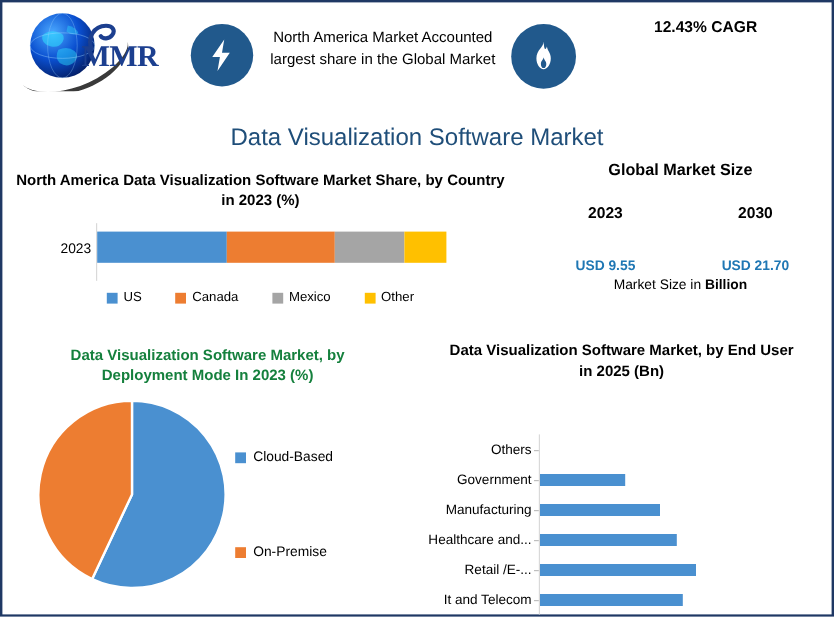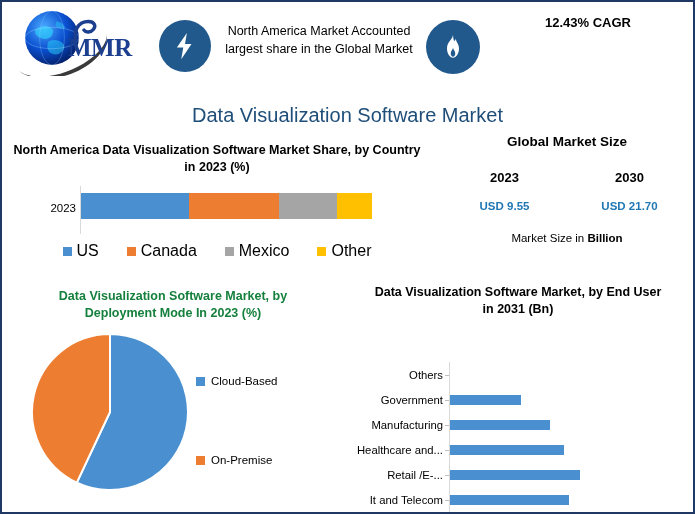--- a/index.html
+++ b/index.html
@@ -141,21 +141,21 @@
   }
   .seg { height: 100%; }
 
   .legend-row {
     position: absolute;
     left: 0; top: 100px;
     width: 418px;
     display: flex;
     justify-content: center;
     gap: 28px;
-    font-size: 16px;
+    font-size: 11px;
     color: #000;
   }
   .legend-item { display: flex; align-items: center; gap: 5px; }
   .legend-swatch { width: 9px; height: 9px; display: inline-block; }
 
   
   .panel-gms {
     position: absolute;
     left: 440px; top: 132px;
     width: 250px; height: 125px;
@@ -184,20 +184,21 @@
     left: 0; top: 66px;
     width: 250px;
     display: flex;
   }
   .gms-val {
     flex: 1;
     text-align: center;
     font-size: 11.5px;
     font-weight: bold;
     color: #1f77b4;
+    margin-top: 16px;
   }
   .gms-footer {
     position: absolute;
     left: 0; top: 98px;
     width: 250px;
     text-align: center;
     font-size: 11.5px;
     color: #000;
   }
   .gms-footer b { font-weight: bold; }
@@ -398,21 +399,21 @@
   <div class="pie-legend-item" id="pie-legend-cloud">
     <span class="legend-swatch" style="background:#4a90d0"></span>
     <span>Cloud-Based</span>
   </div>
   <div class="pie-legend-item" id="pie-legend-onprem">
     <span class="legend-swatch" style="background:#ed7d31"></span>
     <span>On-Premise</span>
   </div>
 
   <div class="panel-enduser">
-    <div class="eu-title">Data Visualization Software Market, by End User in 2031 (Bn)</div>
+    <div class="eu-title">Data Visualization Software Market, by End User in 2025 (Bn)</div>
     <div class="eu-plot" id="eu-plot">
       <div class="eu-axis"></div>
     <div class="eu-row" style="top: 0px; height: 25.1429px;">
           <div class="eu-label">Others</div>
           <div class="eu-tick"></div>
         </div>
         <div class="eu-row" style="top: 25.1429px; height: 25.1429px;">
           <div class="eu-label">Government</div>
           <div class="eu-tick"></div>
           <div class="eu-bar" style="width: 70.84px; background: rgb(74, 144, 208);"></div>

